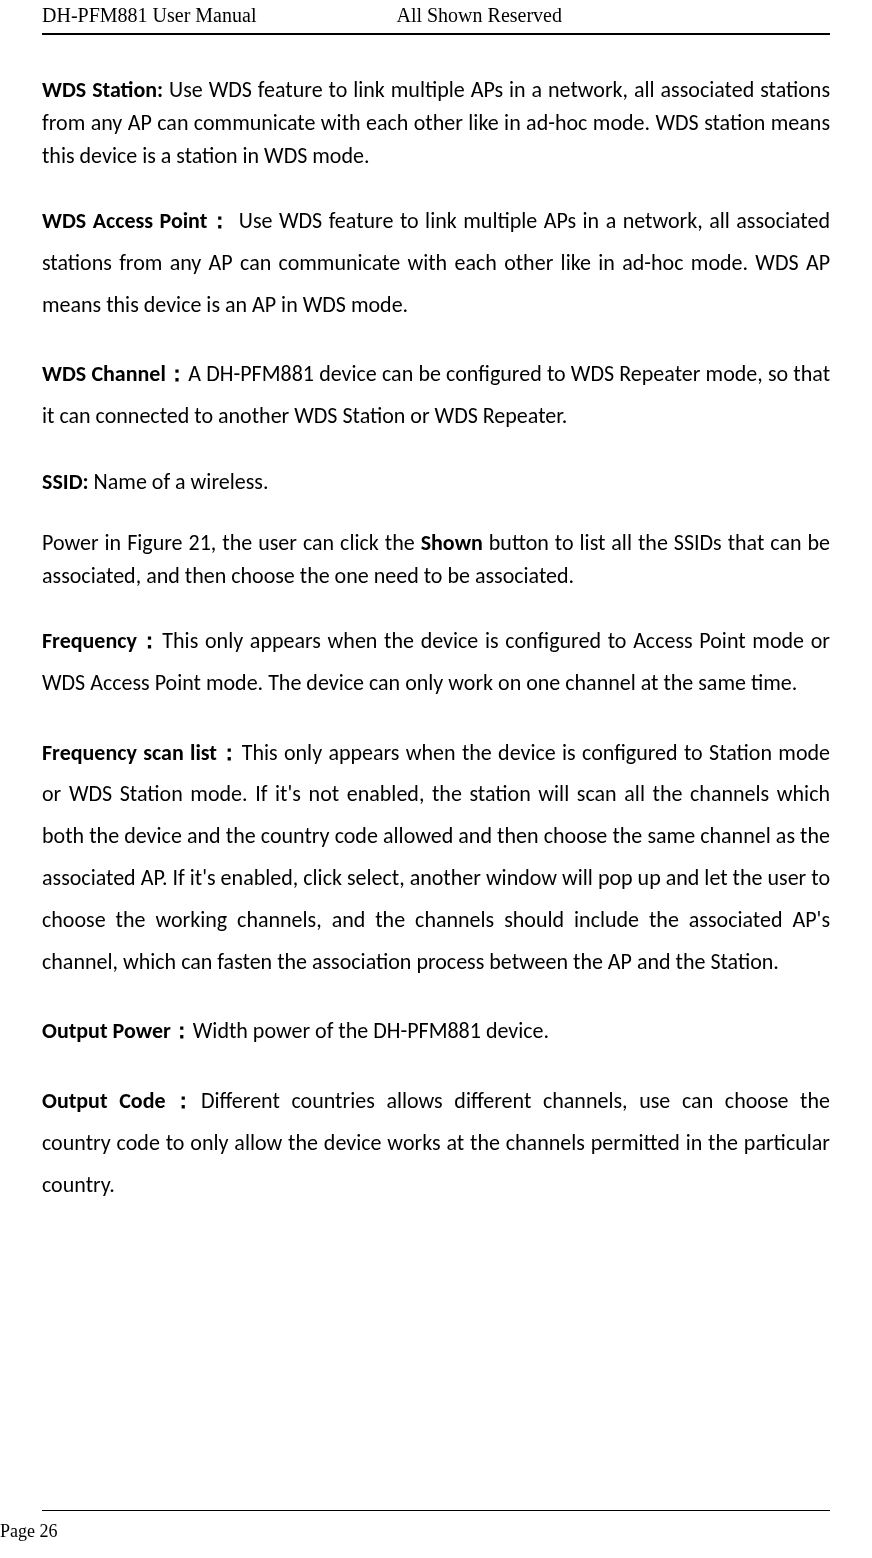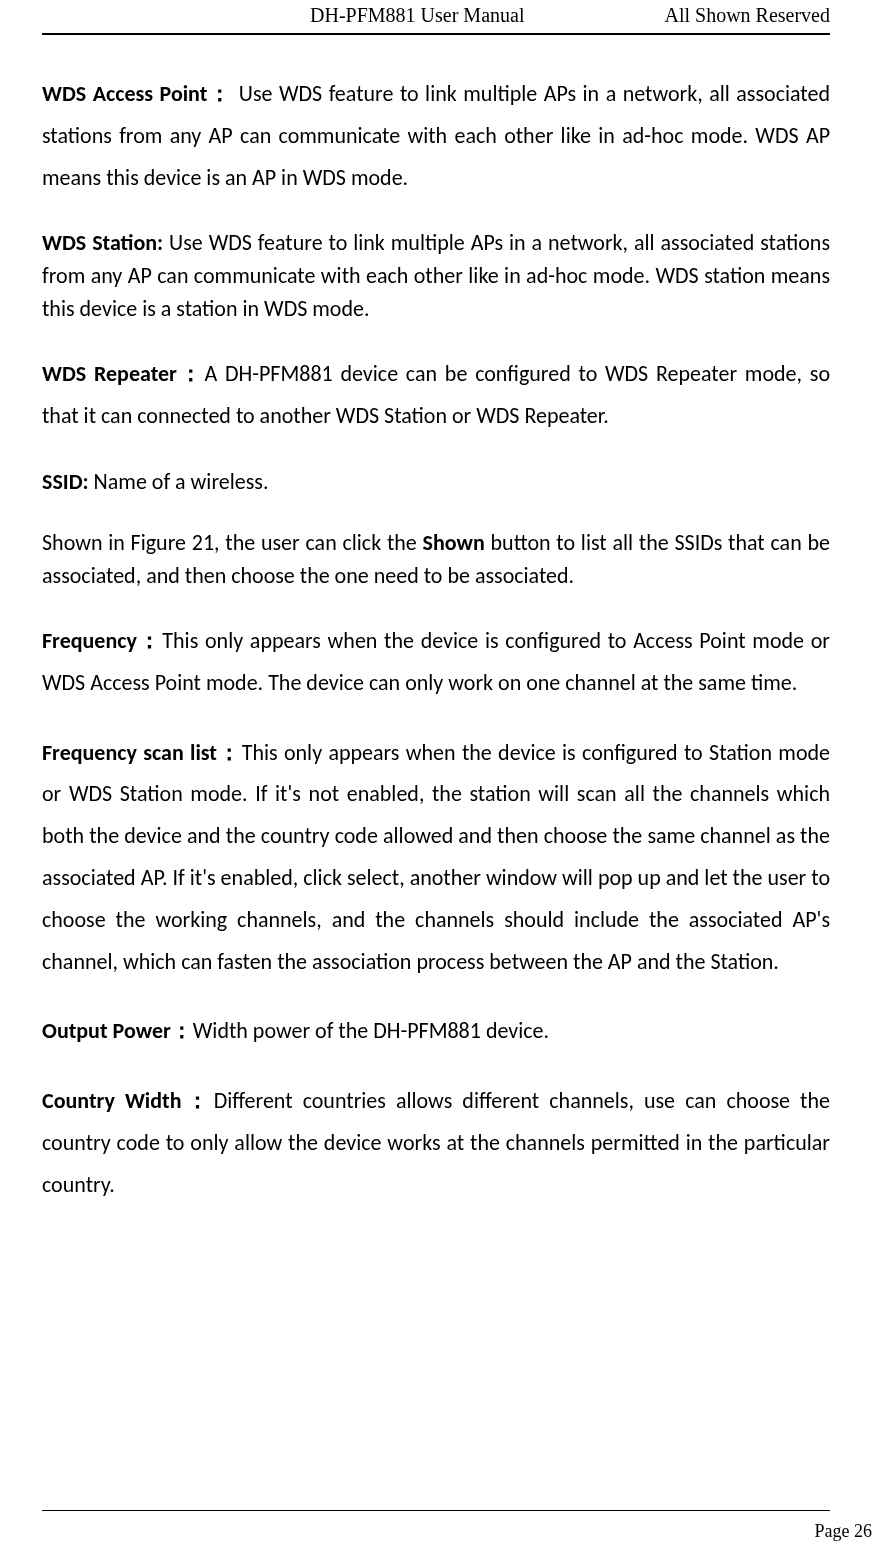--- a/index.html
+++ b/index.html
@@ -13,21 +13,21 @@
       background: #ffffff;
       font-family: Calibri, "Segoe UI", Arial, sans-serif;
       color: #000000;
       position: relative;
     }
     .page {
       padding: 0 42px;
     }
     .header-row {
       display: flex;
-      justify-content: flex-end;
+      justify-content: flex-start;
       gap: 140px;
       font-family: "Times New Roman", serif;
       font-size: 20px;
       padding-top: 4px;
       padding-bottom: 6px;
     }
     .header-divider {
       border-bottom: 2px solid #000;
       margin: 0 0 38px 0;
     }
@@ -42,73 +42,73 @@
     }
     .para.ssid {
     }
     .bold {
       font-weight: bold;
     }
     .footer {
       position: absolute;
       bottom: 16px;
       width: 100%;
-      text-align: right;
+      text-align: left;
       font-family: "Times New Roman", serif;
       font-size: 18px;
     }
     .footer-divider {
       border-top: 1.5px solid #000;
       margin: 0 42px 10px 42px;
     }
   </style>
 </head>
 <body>
 
 <div class="page">
   <div class="header-row">
     <span>DH-PFM881 User Manual</span>
     <span>All Shown Reserved</span>
   </div>
   <div class="header-divider"></div>
 
-  <p class="para loose">
-    <span class="bold">WDS Access Point：</span><span> Use WDS feature to link multiple APs in a network, all associated stations from any AP can communicate with each other like in ad-hoc mode. WDS AP means this device is an AP in WDS mode.</span>
-  </p>
-
   <p class="para">
     <span class="bold">WDS Station:</span><span> Use WDS feature to link multiple APs in a network, all associated stations from any AP can communicate with each other like in ad-hoc mode. WDS station means this device is a station in WDS mode.</span>
   </p>
 
   <p class="para loose">
-    <span class="bold">WDS Repeater：</span><span>A DH-PFM881 device can be configured to WDS Repeater mode, so that it can connected to another WDS Station or WDS Repeater.</span>
+    <span class="bold">WDS Access Point：</span><span> Use WDS feature to link multiple APs in a network, all associated stations from any AP can communicate with each other like in ad-hoc mode. WDS AP means this device is an AP in WDS mode.</span>
+  </p>
+
+  <p class="para loose">
+    <span class="bold">WDS Channel：</span><span>A DH-PFM881 device can be configured to WDS Repeater mode, so that it can connected to another WDS Station or WDS Repeater.</span>
   </p>
 
   <p class="para ssid">
     <span class="bold">SSID:</span><span> Name of a wireless.</span>
   </p>
 
   <p class="para">
-    <span>Shown in Figure 21, the user can click the </span><span class="bold">Shown</span><span> button to list all the SSIDs that can be associated, and then choose the one need to be associated.</span>
+    <span>Power in Figure 21, the user can click the </span><span class="bold">Shown</span><span> button to list all the SSIDs that can be associated, and then choose the one need to be associated.</span>
   </p>
 
   <p class="para loose">
     <span class="bold">Frequency：</span><span>This only appears when the device is configured to Access Point mode or WDS Access Point mode. The device can only work on one channel at the same time.</span>
   </p>
 
   <p class="para loose">
     <span class="bold">Frequency scan list：</span><span>This only appears when the device is configured to Station mode or WDS Station mode. If it's not enabled, the station will scan all the channels which both the device and the country code allowed and then choose the same channel as the associated AP. If it's enabled, click select, another window will pop up and let the user to choose the working channels, and the channels should include the associated AP's channel, which can fasten the association process between the AP and the Station.</span>
   </p>
 
   <p class="para loose">
     <span class="bold">Output Power：</span><span>Width power of the DH-PFM881 device.</span>
   </p>
 
   <p class="para loose">
-    <span class="bold">Country Width：</span><span>Different countries allows different channels, use can choose the country code to only allow the device works at the channels permitted in the particular country.</span>
+    <span class="bold">Output Code：</span><span>Different countries allows different channels, use can choose the country code to only allow the device works at the channels permitted in the particular country.</span>
   </p>
 
 </div>
 
 <div class="footer">
   <div class="footer-divider"></div>
   <span>Page 26</span>
 </div>
 
 </body></html>

